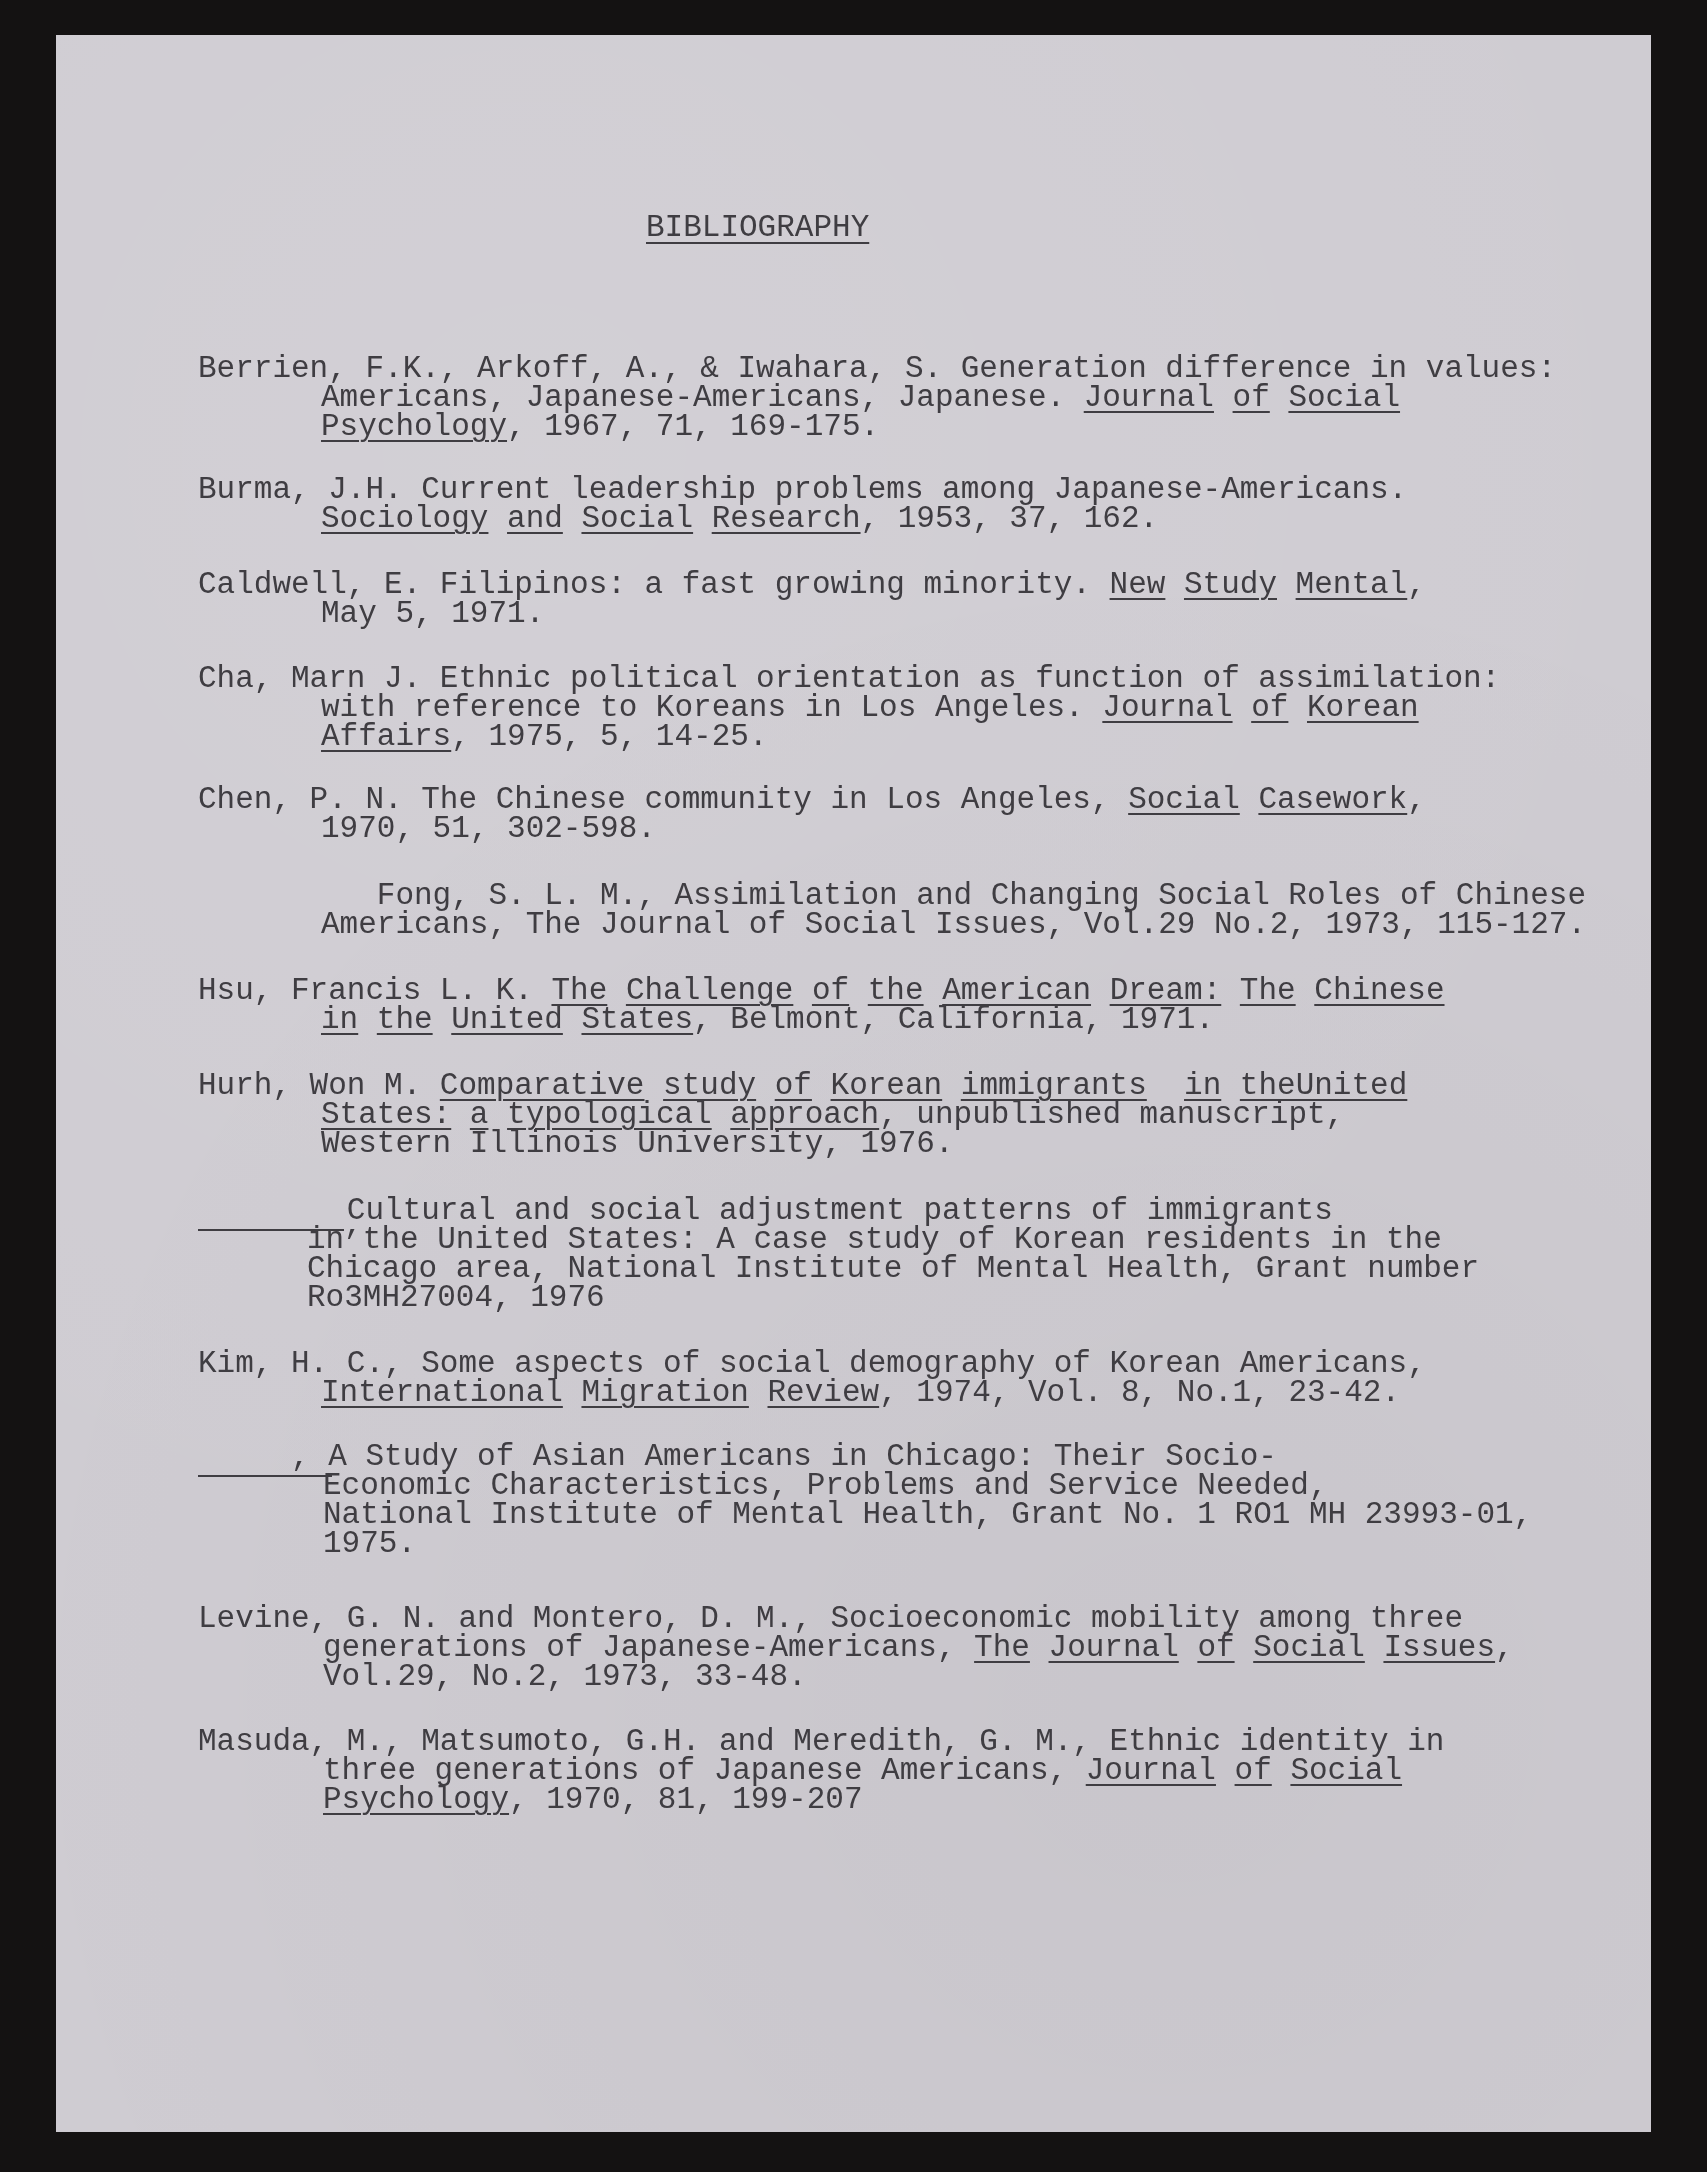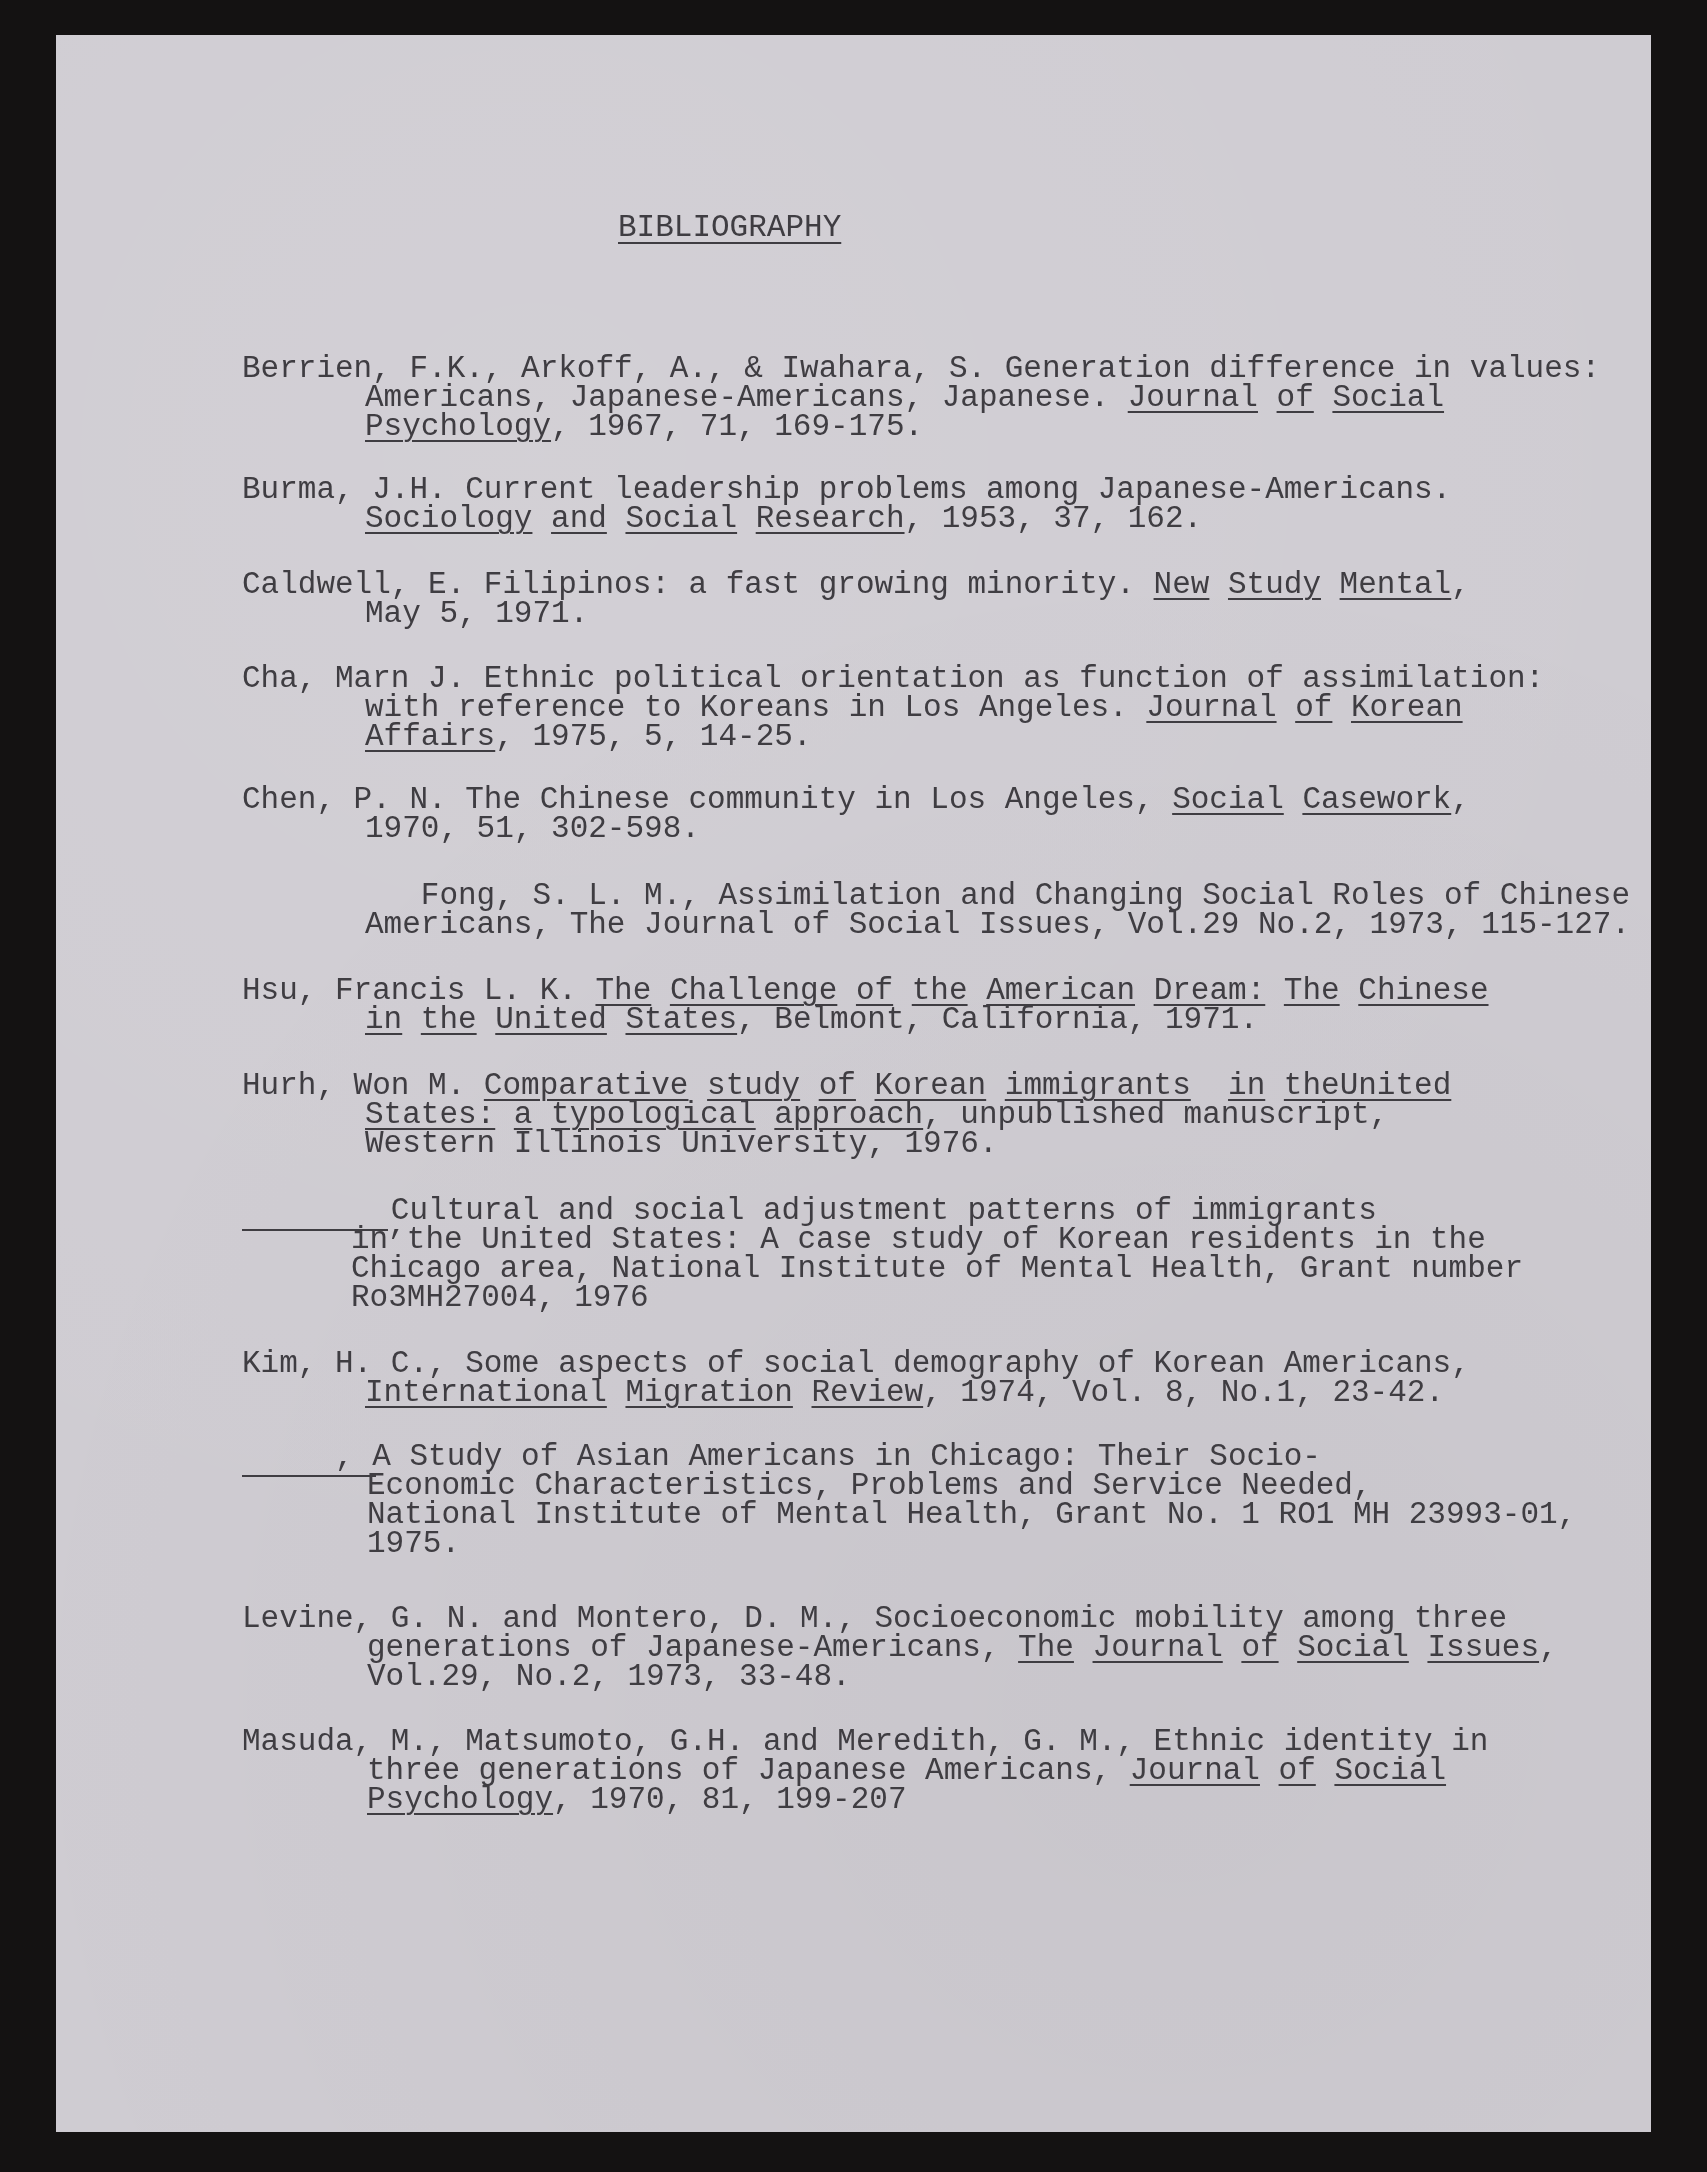--- a/index.html
+++ b/index.html
@@ -26,31 +26,30 @@
     }
     .typed {
       font-family: "Liberation Mono", "DejaVu Sans Mono", monospace;
       font-size: 31px;
       color: #3f3d42;
       letter-spacing: 0;
       white-space: pre;
     }
     .title {
       position: absolute;
-      left: 562px;
+      left: 590px;
       top: 175px;
       text-decoration: underline;
       text-decoration-thickness: 2.4px;
       text-underline-offset: 5.7px;
     }
     .entry {
       position: absolute;
       left: 142px;
       line-height: 29px;
-      margin-left: 44px;
     }
     .line {
       display: block;
       height: 29px;
     }
     .u {
       text-decoration: underline;
       text-decoration-thickness: 2.4px;
       text-underline-offset: 4.7px;
     }

